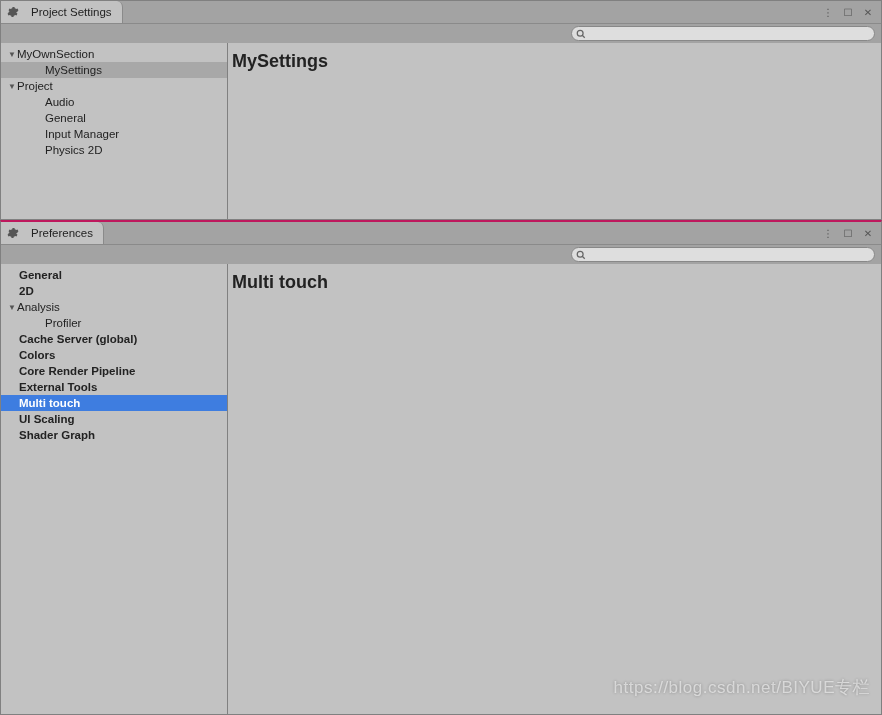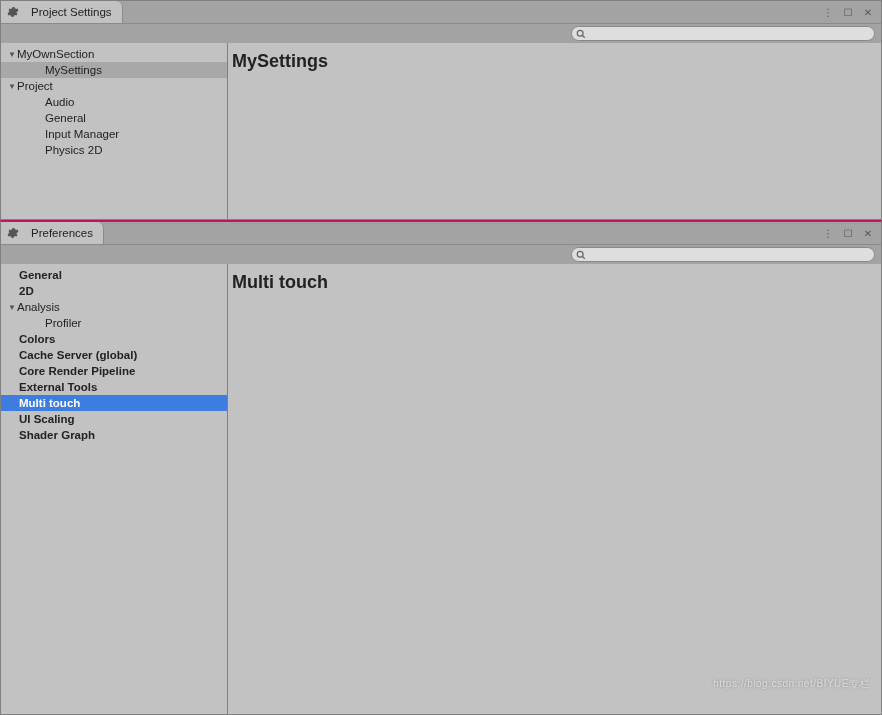--- a/index.html
+++ b/index.html
@@ -29,21 +29,21 @@
     .tree-item.d2 { padding-left: 32px; }
     .tree-item.sel-gray { background: #a8a8a8; }
     .tree-item.sel-blue { background: #3e7de0; color: #fff; }
     .tree-arrow { width: 10px; display: inline-flex; align-items: center; justify-content: center; font-size: 8px; color: #555; }
     .tree-noarrow { width: 10px; display: inline-block; }
     .tree-item.d1 .tree-noarrow, .tree-item.d2 .tree-noarrow { width: 12px; }
 
     .content { flex: 1; background: #c2c2c2; padding: 8px 4px; }
     .content-title { font-size: 18px; font-weight: 700; color: #222; }
 
-    .watermark { position: absolute; bottom: 24px; right: 12px; color: rgba(255,255,255,0.55); font-size: 10px; letter-spacing: 0.5px; text-shadow: 0 0 3px rgba(0,0,0,0.3); pointer-events: none; }
+    .watermark { position: absolute; bottom: 16px; right: 12px; color: rgba(255,255,255,0.55); font-size: 17px; letter-spacing: 0.5px; text-shadow: 0 0 3px rgba(0,0,0,0.3); pointer-events: none; }
   </style>
 </head>
 <body>
 
 <div class="panel top">
   <div class="tab-bar">
     <div class="tab">
       <svg width="12" height="12" viewBox="0 0 24 24" fill="#555">
           <path d="M12 8a4 4 0 100 8 4 4 0 000-8zm9 4c0-.6-.05-1.18-.14-1.74l2.1-1.64-2-3.46-2.48 1a9 9 0 00-3-1.74L15 2h-4l-.48 2.42a9 9 0 00-3 1.74l-2.48-1-2 3.46 2.1 1.64A9 9 0 003 12c0 .6.05 1.18.14 1.74l-2.1 1.64 2 3.46 2.48-1a9 9 0 003 1.74L9 22h4l.48-2.42a9 9 0 003-1.74l2.48 1 2-3.46-2.1-1.64c.09-.56.14-1.14.14-1.74z"></path>
         </svg>
@@ -139,25 +139,25 @@
         <div class="tree-item d0">
           <span class="tree-arrow">▼</span>
           <span>Analysis</span>
         </div>
         <div class="tree-item d2">
           <span class="tree-noarrow"></span>
           <span>Profiler</span>
         </div>
         <div class="tree-item d1">
           <span class="tree-noarrow"></span>
-          <span>Colors</span>
+          <span>Cache Server (global)</span>
         </div>
         <div class="tree-item d1">
           <span class="tree-noarrow"></span>
-          <span>Cache Server (global)</span>
+          <span>Colors</span>
         </div>
         <div class="tree-item d1">
           <span class="tree-noarrow"></span>
           <span>Core Render Pipeline</span>
         </div>
         <div class="tree-item d1">
           <span class="tree-noarrow"></span>
           <span>External Tools</span>
         </div>
         <div class="tree-item d1 sel-blue">

